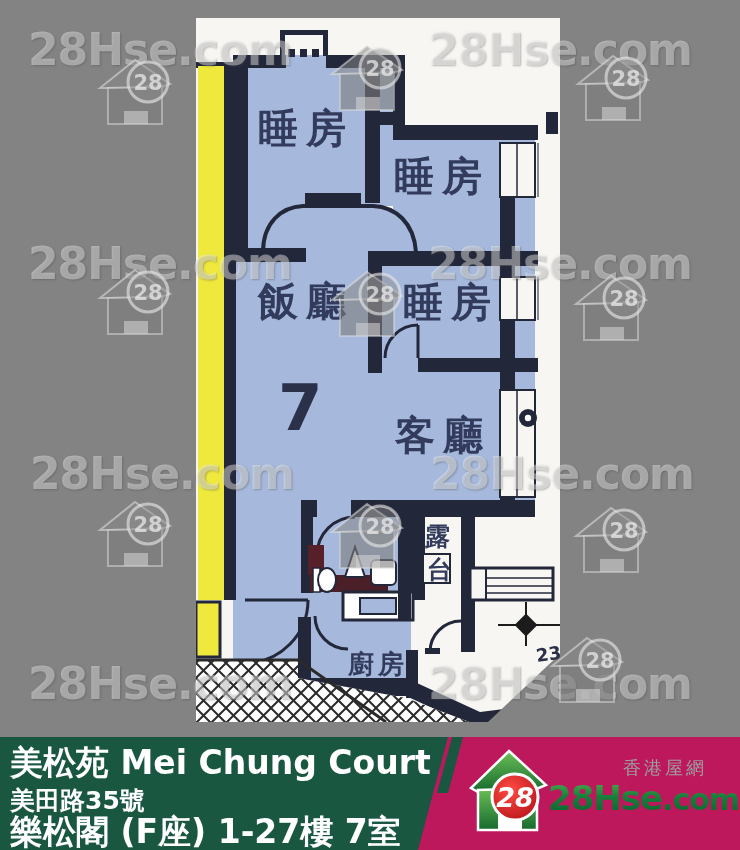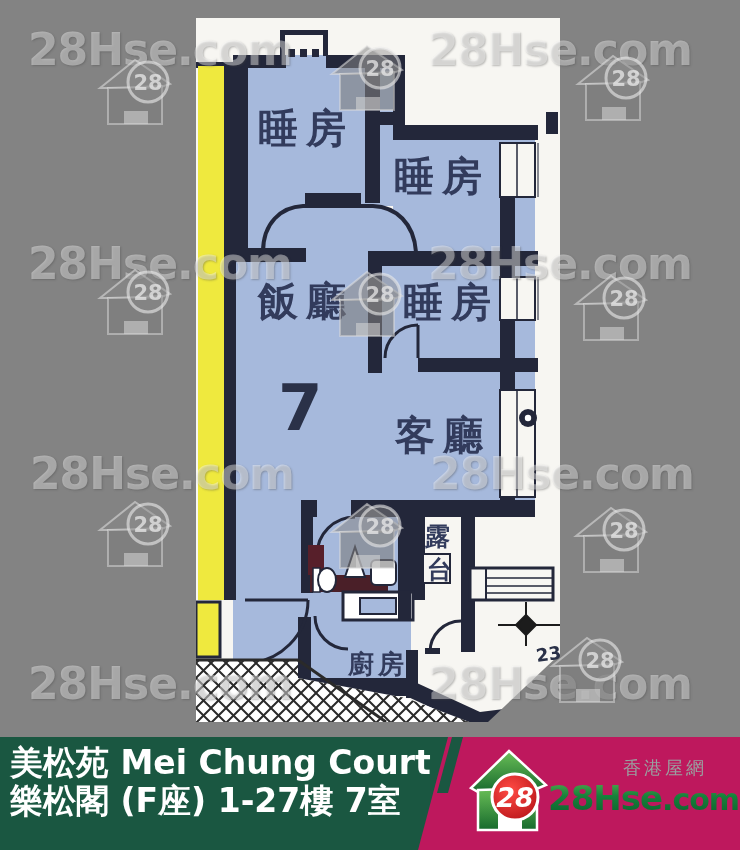--- a/index.html
+++ b/index.html
@@ -291,20 +291,21 @@
         <text class="wm-badge" x="52" y="34" text-anchor="middle" font-size="21" font-weight="bold" fill="rgba(240,240,240,0.7)" font-family="DejaVu Sans, sans-serif">28</text>
       </svg>
     </div>
     </div>
 
   <div class="banner">
     <div class="banner-green"></div>
     <div class="banner-sliver"></div>
     <div class="banner-text">
       <div class="bt1">美松苑 Mei Chung Court</div>
+      <div class="bt2">美田路35號</div>
       <div class="bt3">樂松閣 (F座) 1-27樓 7室</div>
     </div>
   </div>
 
   <div class="logo">
     <svg class="logo-house" width="80" height="86" viewBox="0 0 80 86" xmlns="http://www.w3.org/2000/svg">
       <defs>
         <linearGradient id="houseGrad" x1="0" y1="0" x2="0" y2="1">
           <stop offset="0" stop-color="#6abf57"></stop>
             <stop offset="1" stop-color="#176a2d"></stop>

